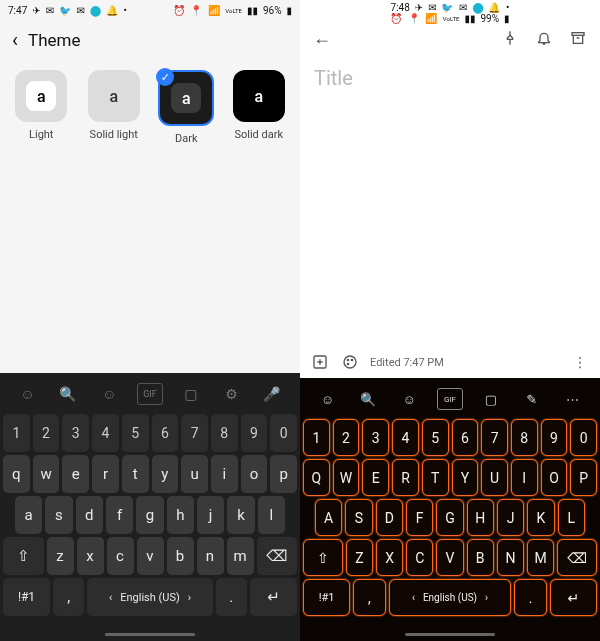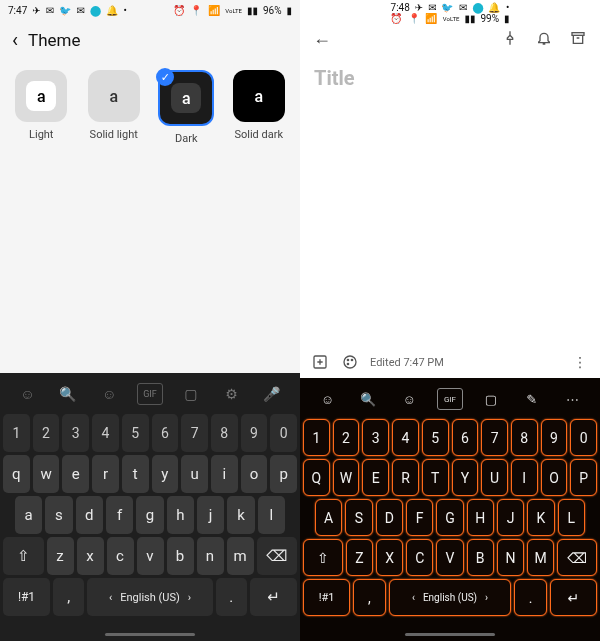--- a/index.html
+++ b/index.html
@@ -37,21 +37,21 @@
   .key.space { flex:4; font-size:11px; }
   .kb .row2 { padding:0 12px; }
   .navbar { height:14px; display:flex; align-items:center; justify-content:center; }
   .navhandle { width:90px; height:3px; background:#666; border-radius:3px; }
   
   .right { background:#fff; }
   .right .statusbar { color:#111;flex-direction:column; }
   .note-toolbar { display:flex; align-items:center; padding:8px 10px; gap:10px; }
   .note-toolbar .spacer { flex:1; }
   .note-toolbar .nicon { width:24px; height:24px; display:flex; align-items:center; justify-content:center; color:#444; }
-  .note-body { flex:1; padding: 8px 14px; display:flex; flex-direction:column;font-weight:bold; }
+  .note-body { flex:1; padding: 8px 14px; display:flex; flex-direction:column; }
   .title-input { color:#b8b8b8; font-size:20px; margin-bottom:10px; }
   .note-text { font-size:13px; color:#222; }
   .cursor { display:inline-block; width:1px; height:14px; background:#3b6cff; vertical-align:middle; margin-top:3px; }
   .note-footer { display:flex; align-items:center; padding:6px 10px; gap:10px; font-size:11px; color:#666; }
   .note-footer .spacer { flex:1; }
   .note-footer .nficon { width:20px; height:20px; display:flex; align-items:center; justify-content:center; color:#555; }
   
   .kb2 { background:#0a0502; padding:4px 3px 8px 3px; }
   .kb2-toolbar { display:flex; justify-content:space-around; padding:6px 4px; }
   .kb2-toolbar .ticon { color:#ddd; font-size:13px; width:26px; height:22px; display:flex; align-items:center; justify-content:center; border:1px solid transparent; border-radius:5px; }

